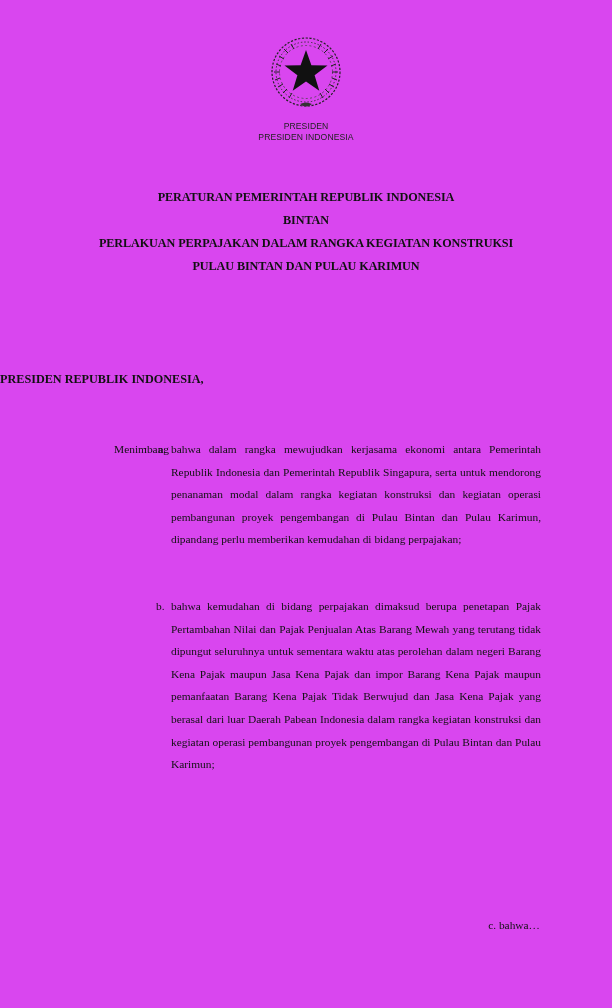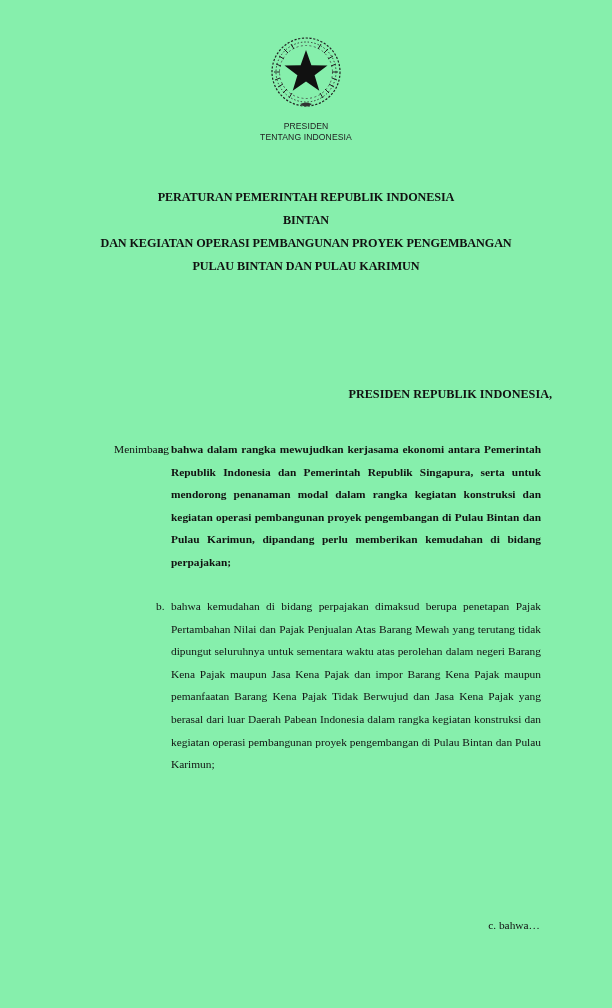--- a/index.html
+++ b/index.html
@@ -12,21 +12,21 @@
       height: 1008px;
       position: relative;
       overflow: hidden;
       font-family: "Liberation Serif", "DejaVu Serif", serif;
       color: #111111;
     }
     .page {
       position: absolute;
       left: 0; top: 0;
       width: 612px; height: 1008px;
-      background: #86efac;
+      background: #d946ef;
     }
     .emblem {
       position: absolute;
       left: 264px;
       top: 34px;
       width: 84px;
       height: 80px;
     }
     .emblem svg { width: 84px; height: 80px; display: block; }
     .emblem-caption {
@@ -53,22 +53,22 @@
       font-size: 12.2px;
       line-height: 23px;
       letter-spacing: -0.1px;
     }
     .title-block div { white-space: nowrap; }
 
     .president-heading {
       position: absolute;
       left: 0;
       width: 552px;
-      top: 386px;
-      text-align: right;
+      top: 371px;
+      text-align: left;
       font-weight: bold;
       font-size: 12.2px;
       line-height: 16px;
     }
 
     .consider-label {
       position: absolute;
       left: 72px;
       top: 441px;
       font-size: 11.4px;
@@ -92,21 +92,21 @@
     .item-text {
       position: absolute;
       left: 171px;
       width: 370px;
       font-size: 11.4px;
       line-height: 22.6px;
       text-align: justify;
       text-align-last: left;
     }
     .letter-a { left: 158px; top: 441px; }
-    .text-a { top: 438px; font-weight: bold; }
+    .text-a { top: 438px; }
     .letter-b { left: 156px; top: 598px; }
     .text-b { top: 595px; }
 
     .continuation {
       position: absolute;
       right: 72px;
       top: 917px;
       font-size: 11.4px;
       line-height: 16px;
       white-space: nowrap;
@@ -129,26 +129,26 @@
         <path d="M72 30 l-5 2 M74 38 l-6 0 M73 46 l-5 -2 M70 53 l-5 -3 M65 59 l-4 -4 M59 64 l-3 -5"></path>
         <path d="M15 22 l5 3 M20 15 l4 4 M27 10 l3 5 M57 10 l-3 5 M64 15 l-4 4 M69 22 l-5 3"></path>
       </g>
 
       <path d="M36 70 q6 5 12 0 q-6 -3 -12 0 z" fill="#333"></path>
 
       <polygon points="42,16 47.4,31.2 63.5,31.5 50.6,41.3 55.3,56.8 42,47.5 28.7,56.8 33.4,41.3 20.5,31.5 36.6,31.2" fill="#111"></polygon>
     </svg>
   </div>
   <div class="emblem-caption cap1">PRESIDEN</div>
-  <div class="emblem-caption cap2">TENTANG INDONESIA</div>
+  <div class="emblem-caption cap2">PRESIDEN INDONESIA</div>
 
   <div class="title-block">
     <div>PERATURAN PEMERINTAH  REPUBLIK INDONESIA</div>
     <div>BINTAN</div>
-    <div>DAN KEGIATAN OPERASI PEMBANGUNAN PROYEK PENGEMBANGAN</div>
+    <div>PERLAKUAN PERPAJAKAN DALAM RANGKA KEGIATAN KONSTRUKSI</div>
     <div>PULAU BINTAN DAN PULAU KARIMUN</div>
   </div>
 
   <div class="president-heading">PRESIDEN REPUBLIK INDONESIA,</div>
 
   <div class="consider-label">Menimbang</div>
   <div class="consider-colon">:</div>
 
   <div class="item-letter letter-a">a.</div>
   <div class="item-text text-a">bahwa dalam rangka mewujudkan kerjasama ekonomi antara Pemerintah Republik Indonesia dan Pemerintah Republik Singapura, serta untuk mendorong penanaman modal dalam rangka kegiatan konstruksi dan kegiatan operasi pembangunan proyek pengembangan di Pulau Bintan dan Pulau Karimun, dipandang perlu memberikan kemudahan di bidang perpajakan;</div>

